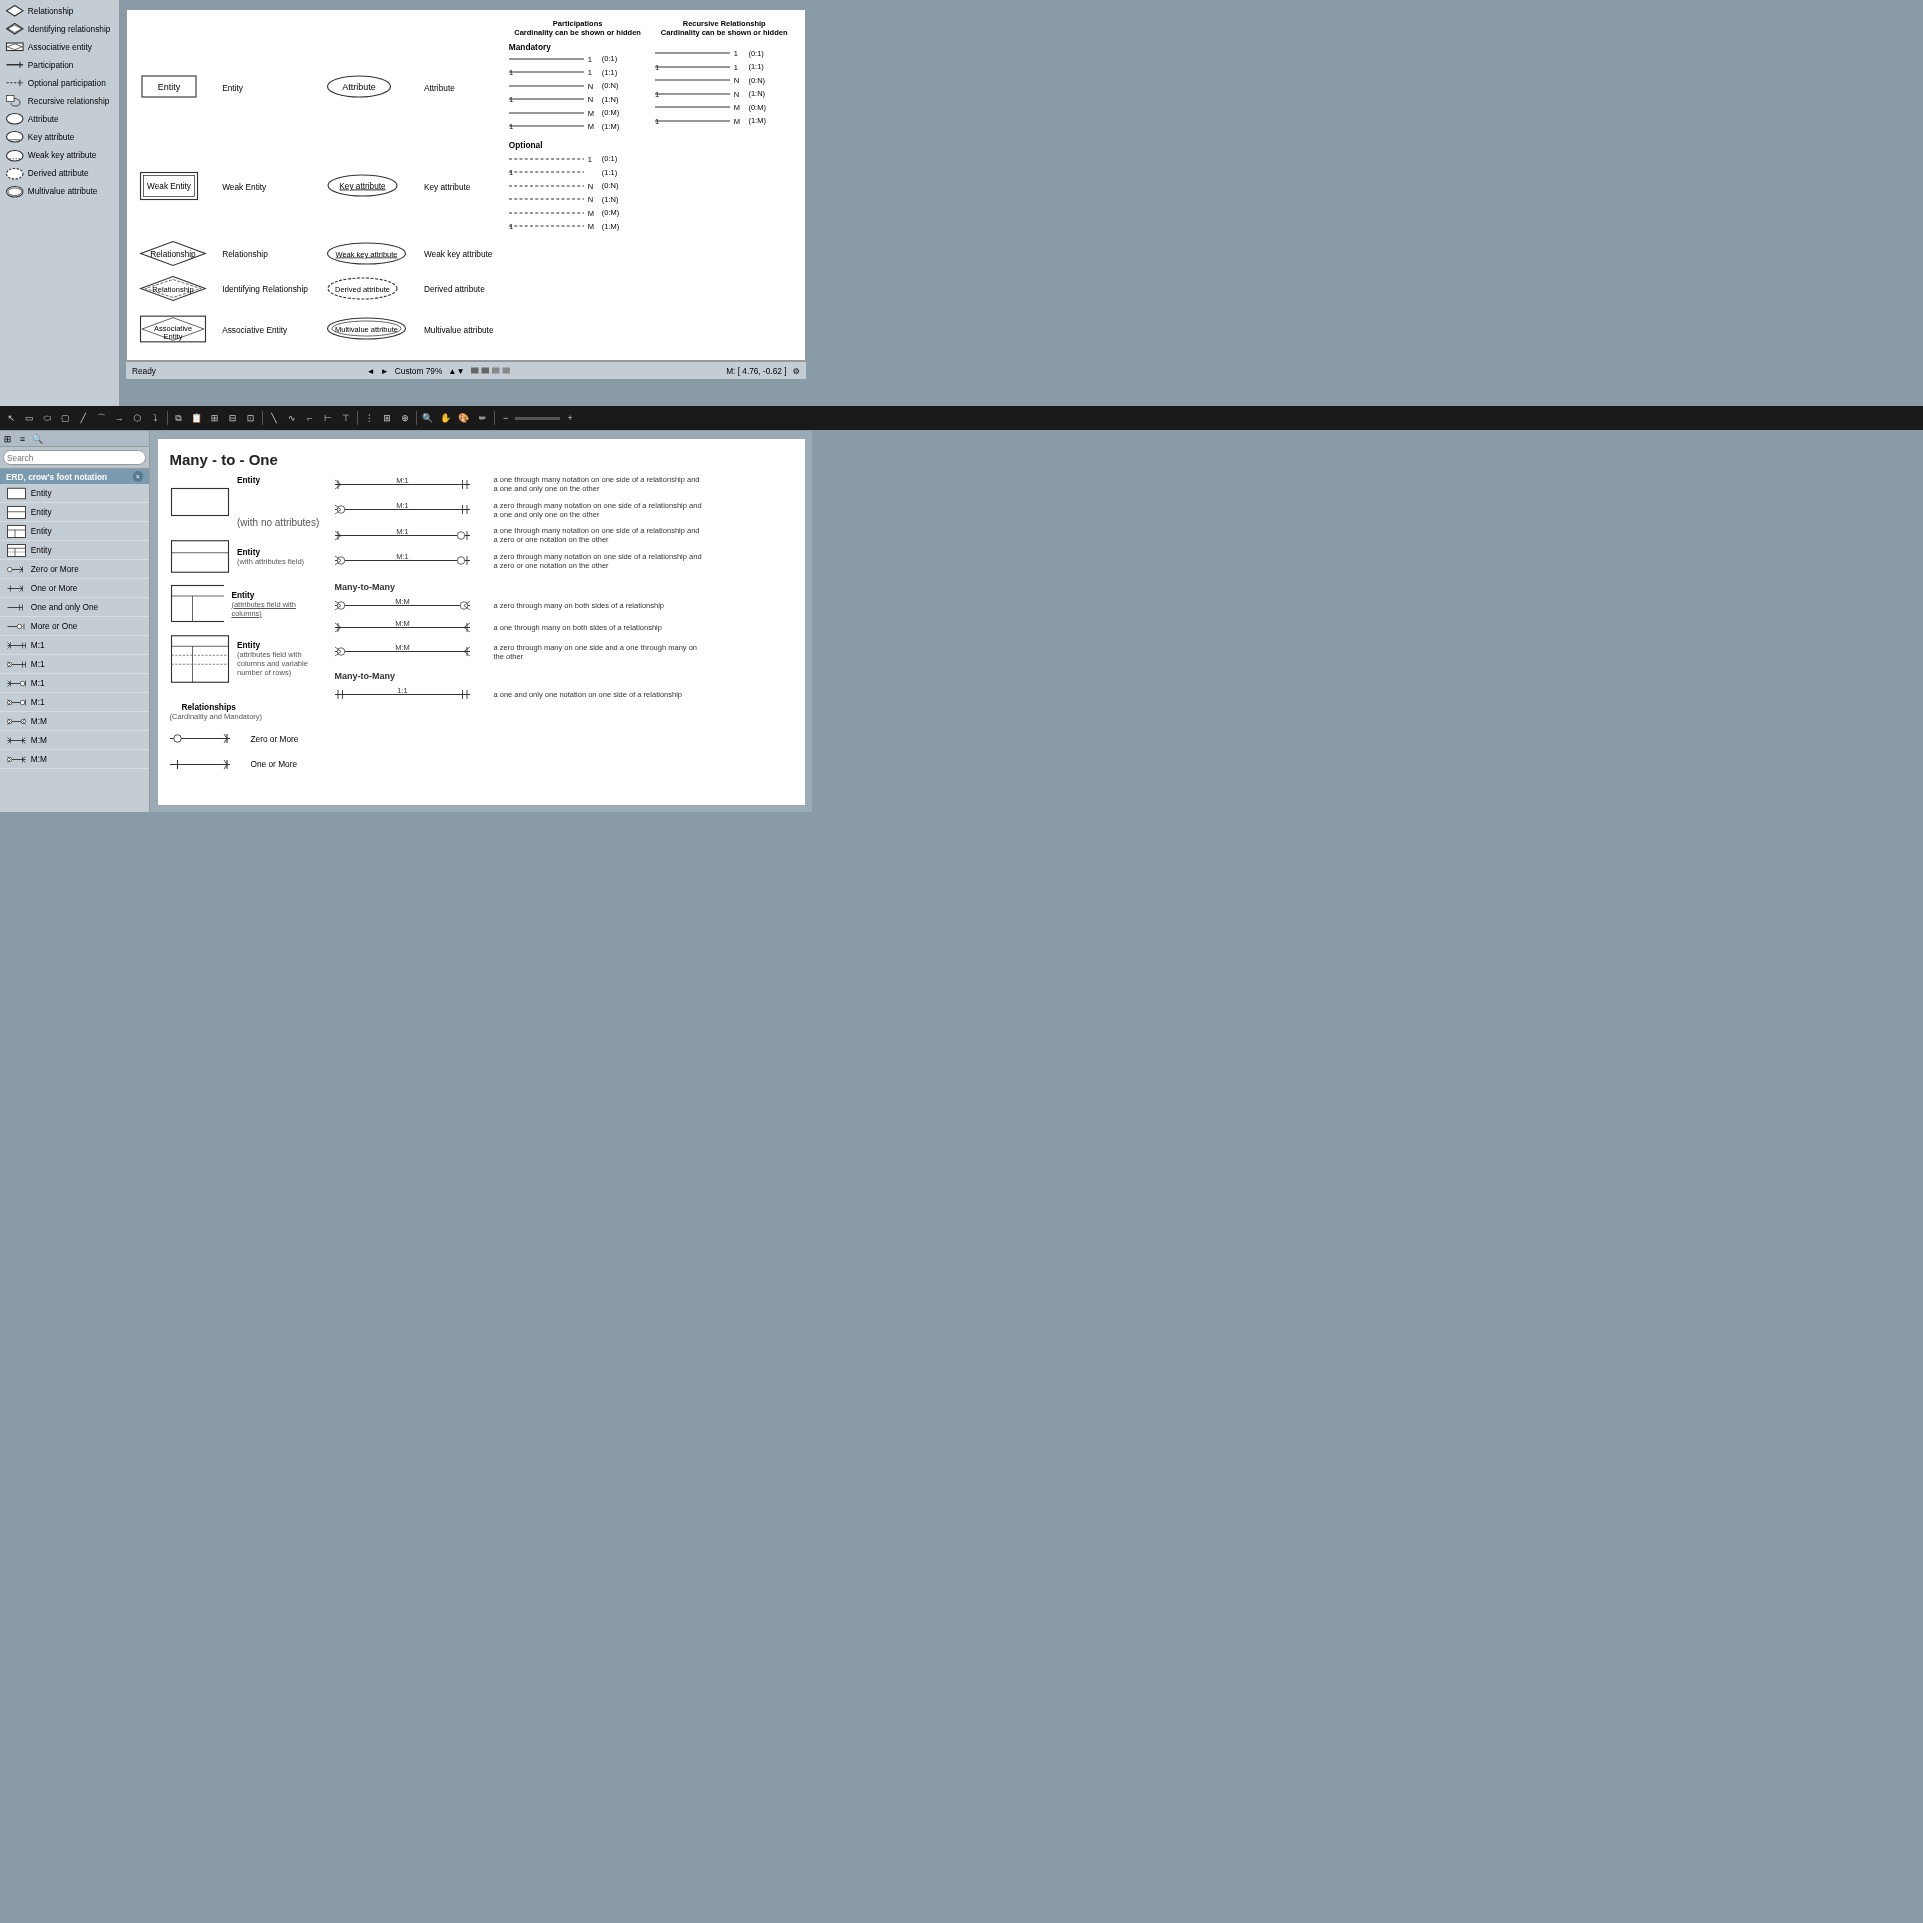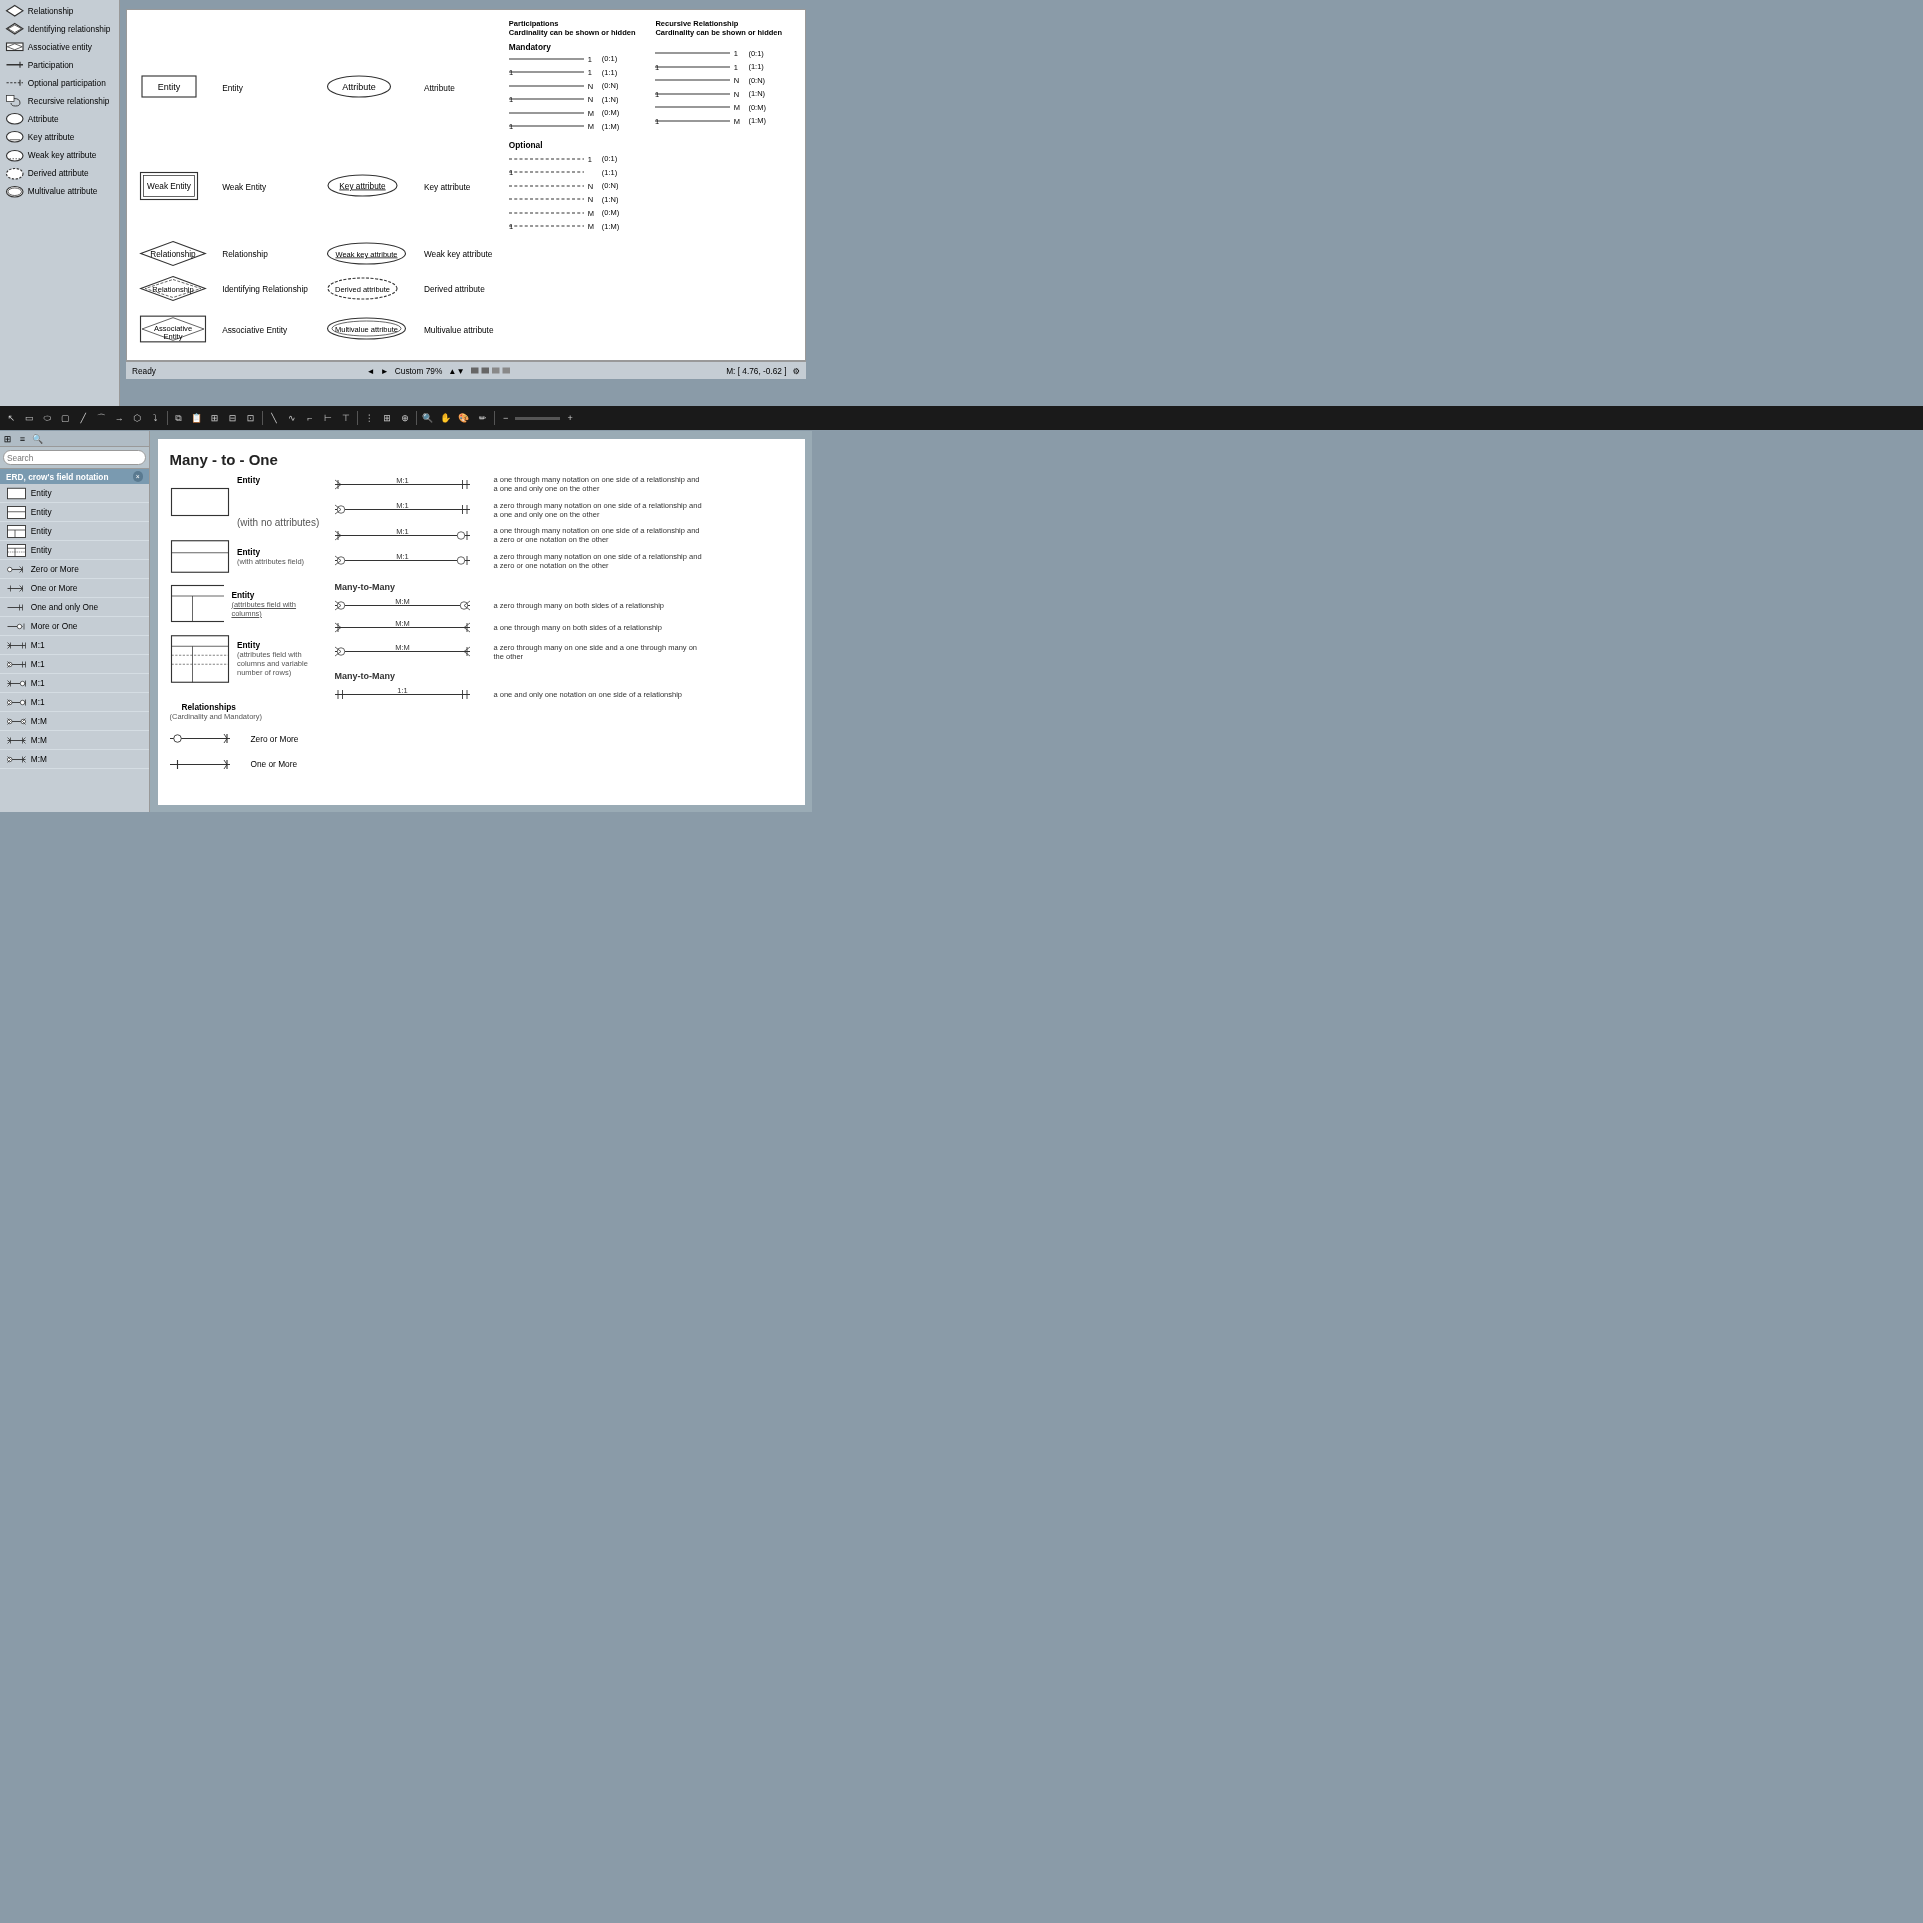--- a/index.html
+++ b/index.html
@@ -47,21 +47,21 @@
       padding: 7.5px;
       margin-top: 3px;
     }
     .legend-table {
       width: 100%;
       border-collapse: collapse;
     }
     .legend-table th {
       font-weight: bold;
       font-size: 8.3px;
-      text-align: left;
+      text-align: center;
       padding: 1.5px 4.5px;
     }
     .legend-table td {
       font-size: 8.3px;
       padding: 3px 4.5px;
       vertical-align: middle;
     }
 
     
     .status-bar-top {
@@ -649,21 +649,21 @@
       <div class="sidebar-tab-icon">⊞</div>
       <div class="sidebar-tab-icon">≡</div>
       <div class="sidebar-tab-icon">🔍</div>
     </div>
 
     <div class="search-box">
       <input class="search-input" type="text" placeholder="Search" style="">
     </div>
 
     <div class="sidebar-category">
-      <span>ERD, crow's field notation</span>
+      <span>ERD, crow's foot notation</span>
       <button class="sidebar-cat-btn">×</button>
     </div>
 
     <div class="sidebar-items-bottom">
 
       <div class="sidebar-item-bottom">
         <svg class="sidebar-icon-bottom" viewBox="0 0 28 20">
           <rect x="2" y="3" width="24" height="14" fill="white" stroke="#333" stroke-width="1.2"></rect>
         </svg>
         <span>Entity</span>

